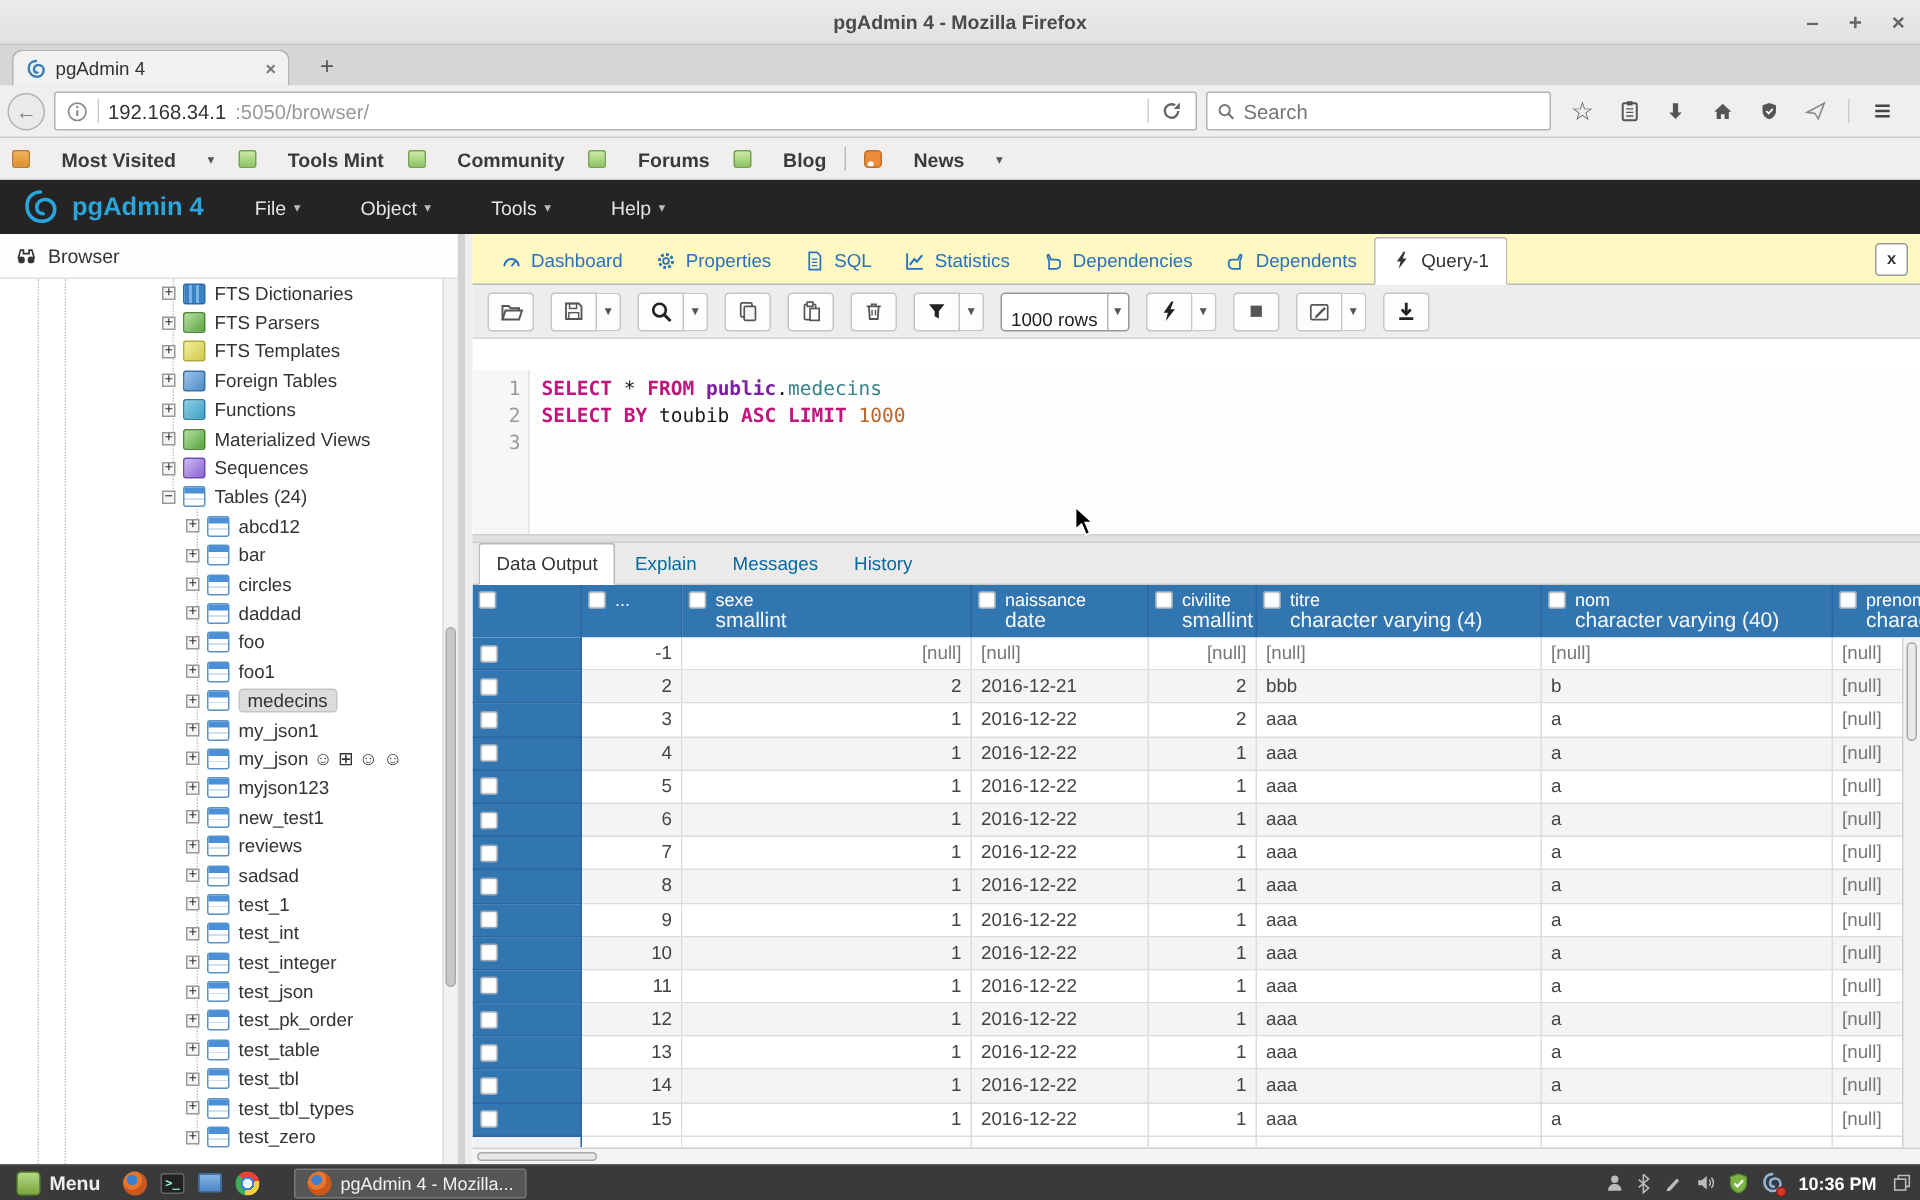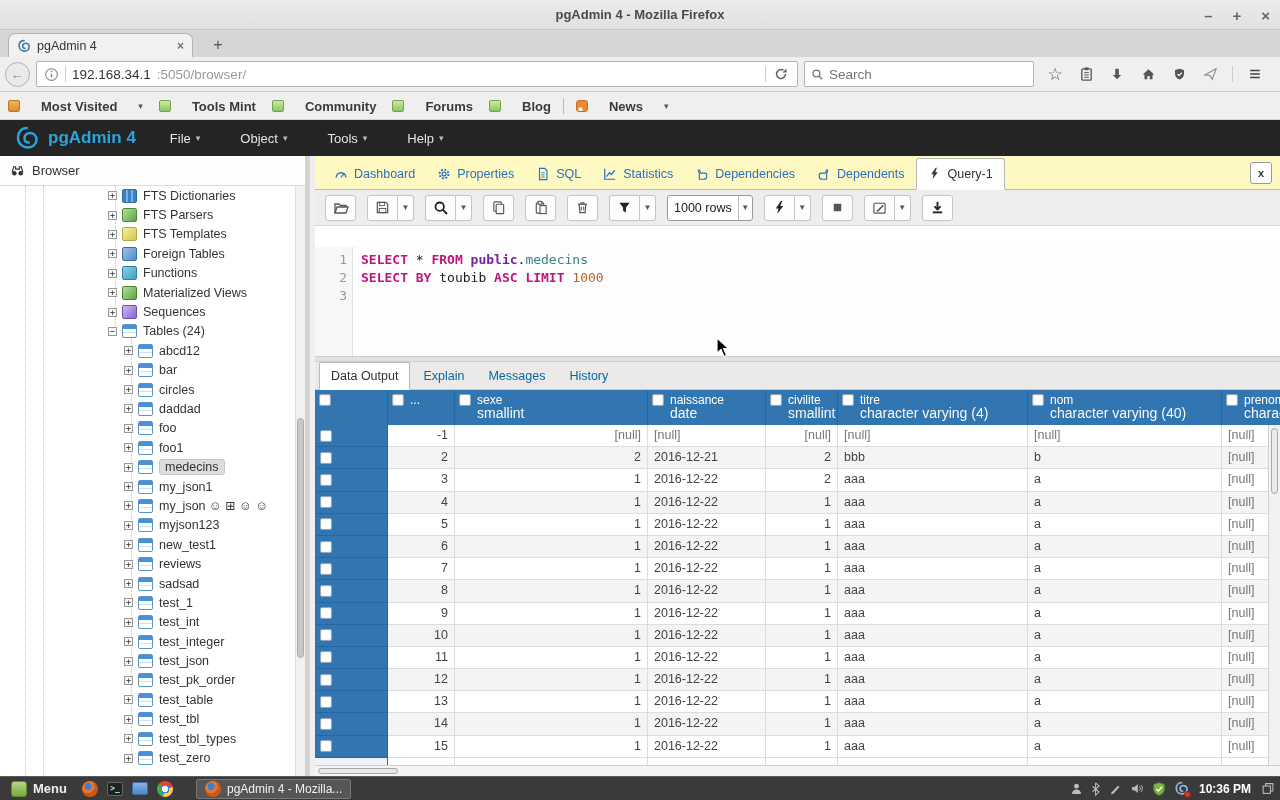--- a/index.html
+++ b/index.html
@@ -80,21 +80,21 @@
     font-size:11px;font-weight:bold;color:#333;display:flex;align-items:center;justify-content:center}
   .qtoolbar{position:absolute;top:34px;left:0;right:0;height:36px;background:#ededed;border-bottom:1px solid #d6d6d6;
     display:flex;align-items:center;padding-left:10px;gap:11px}
   .tbgroup{display:flex}
   .tbtn{width:31px;height:26px;background:#fdfdfd;border:1px solid #c6c6c6;border-radius:3px;
     display:flex;align-items:center;justify-content:center}
   .tbgroup .tbtn:not(:first-child){border-left:none;border-radius:0 3px 3px 0}
   .tbgroup .tbtn:not(:last-child){border-radius:3px 0 0 3px}
   .tbcaret{width:16px;height:26px;background:#fdfdfd;border:1px solid #c6c6c6;border-left:none;border-radius:0 3px 3px 0;
     display:flex;align-items:center;justify-content:center;font-size:8px;color:#555}
-  .rowsel{height:26px;background:#fff;border:1px solid #9a9a9a;border-radius:3px;display:flex;align-items:center;font-size:12.5px;color:#222}
+  .rowsel{height:26px;background:#fff;border:1px solid #9a9a9a;border-radius:3px;display:flex;align-items:flex-end;font-size:12.5px;color:#222}
   .rowsel .val{padding:0 6px}
   .rowsel .car{width:14px;height:24px;border-left:1px solid #bbb;display:flex;align-items:center;justify-content:center;font-size:8px;color:#555}
   .connbar{position:absolute;top:70px;left:0;right:0;height:21px;background:#2f77b8;color:#fff;
     font-size:12px;display:flex;align-items:center;padding:0 8px}
   .editor{position:absolute;top:91px;left:0;right:0;height:109px;background:#fdfdfd}
   .gutter{position:absolute;top:0;left:0;bottom:0;width:38px;background:#f7f7f7;border-right:1px solid #e2e2e2}
   .cmline{position:relative;height:18.2px;line-height:18.2px;font-family:"DejaVu Sans Mono",monospace;font-size:13px}
   .cmnum{position:absolute;left:0;width:32px;text-align:right;color:#999}
   .cmcode{position:absolute;left:46px;right:0;white-space:pre}
   .editor .lines{position:absolute;top:4px;left:0;right:0}

